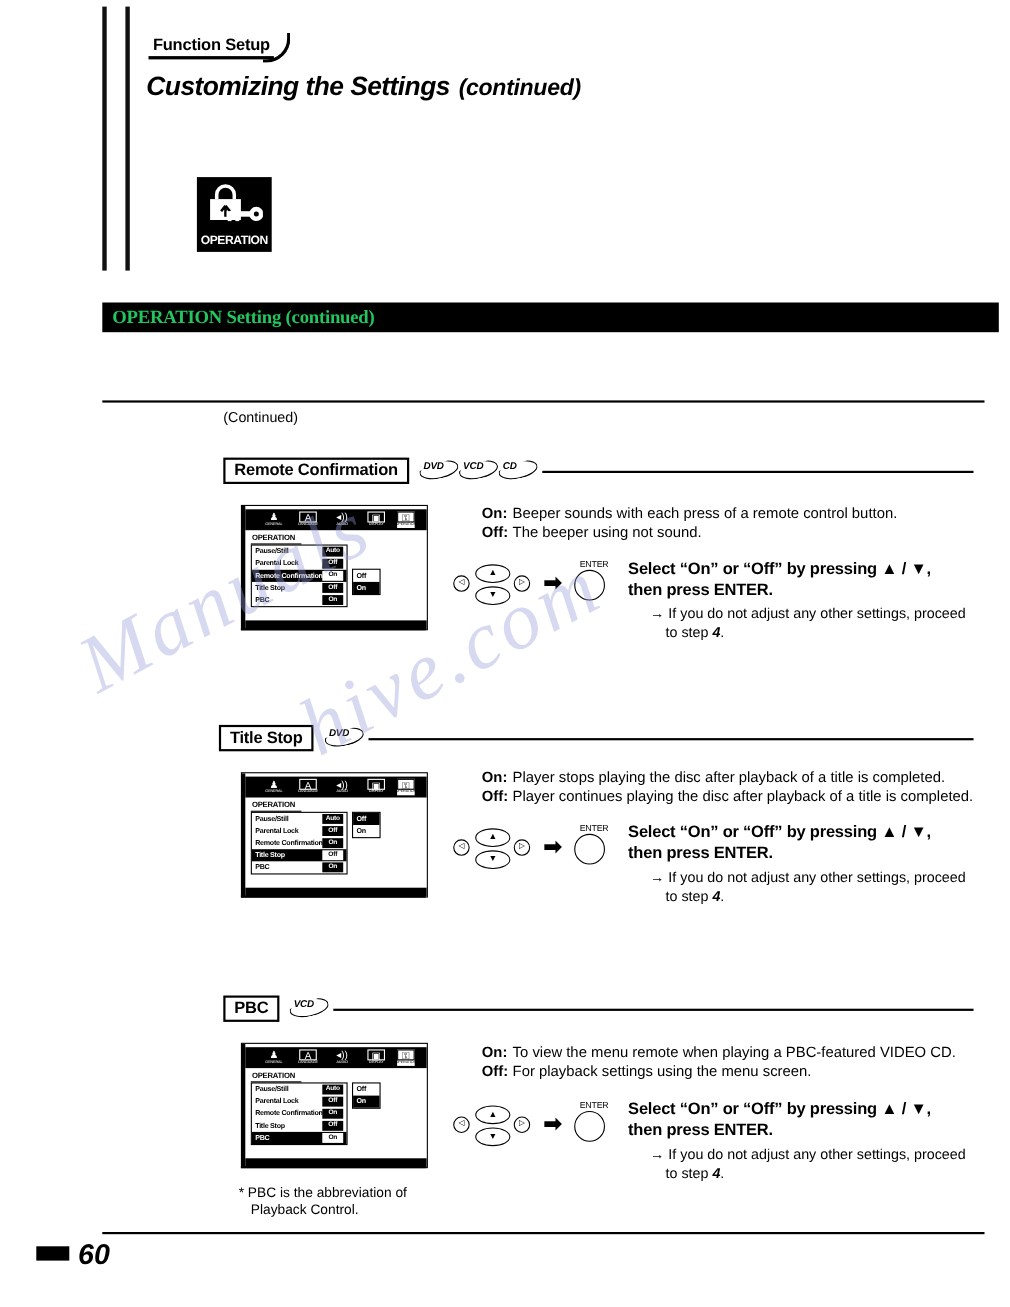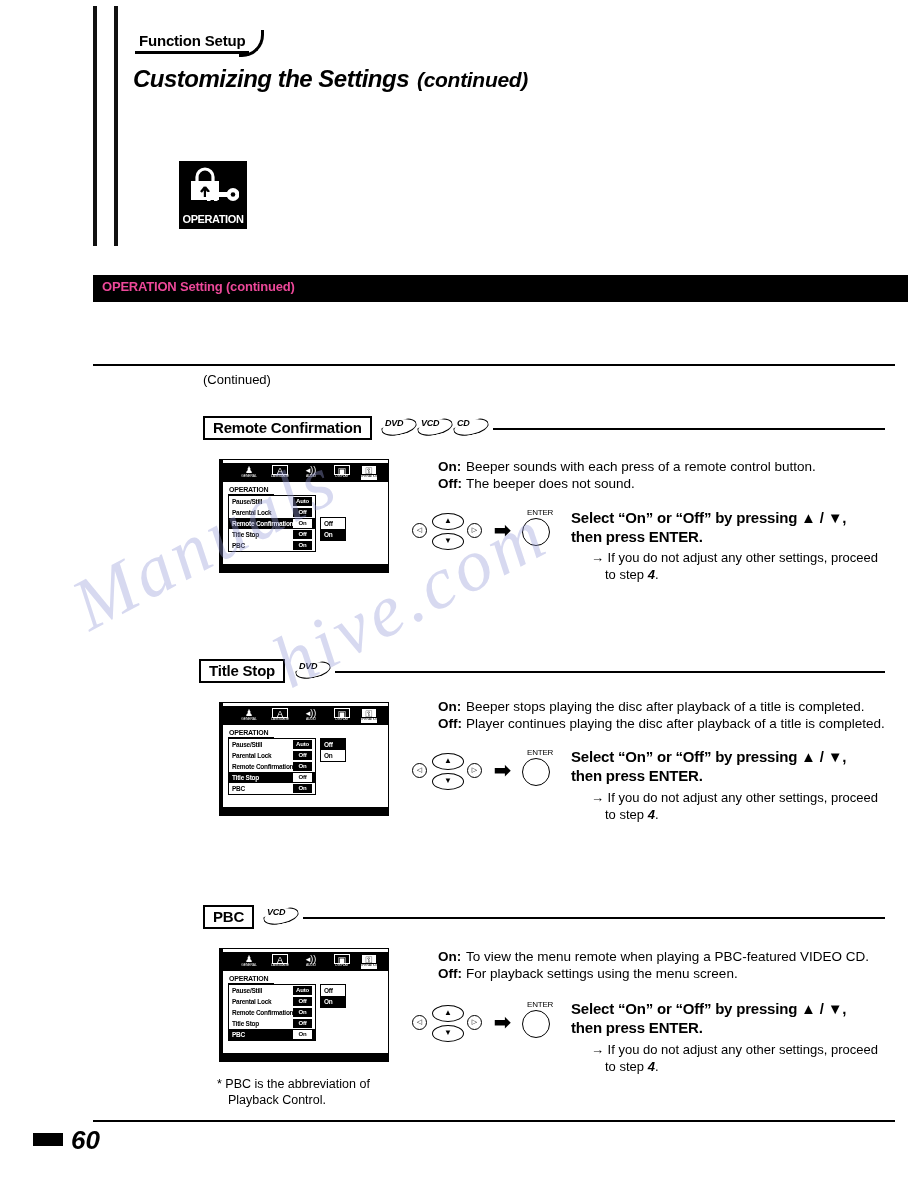--- a/index.html
+++ b/index.html
@@ -109,25 +109,26 @@
     left: 93px;
     top: 275px;
     width: 815px;
     height: 27px;
     background: #000;
   }
   #section-bar .bar-label {
     position: absolute;
     left: 9px;
     top: 4px;
-    color: #ec4899;
-    font-size: 13px;
+    color: #22c55e;
+    font-size: 17px;
     font-weight: bold;
     letter-spacing: -0.2px;
     white-space: nowrap;
+    font-family: Liberation Serif, serif;
   }
 
   
   .hrule {
     position: absolute;
     background: #000;
     height: 2px;
   }
   #rule-top { left: 93px; top: 364px; width: 802px; }
 
@@ -568,21 +569,21 @@
     <div class="popup-item sel">On</div>
   </div>
   <div class="osd-bottombar"></div>
 </div>
 <div class="osd-underline" style="left:219px; top:571px; width:168px;"></div>
 
 <div class="onoff-desc" style="left:438px; top:458px;">
   <span class="lbl">On:</span><span>Beeper sounds with each press of a remote control button.</span>
 </div>
 <div class="onoff-desc" style="left:438px; top:475px;">
-  <span class="lbl">Off:</span><span>The beeper does not sound.</span>
+  <span class="lbl">Off:</span><span>The beeper using not sound.</span>
 </div>
 
 <div class="keydiagram" style="left:412px; top:508px;">
   <div class="smallcirc" style="left:0px; top:15px;">◁</div>
   <div class="oval" style="left:20px; top:5px;">▲</div>
   <div class="oval" style="left:20px; top:25px;">▼</div>
   <div class="smallcirc" style="left:55px; top:15px;">▷</div>
   <div class="arrowright">➡</div>
   <div class="enterwrap">
     <div class="ent-label">ENTER</div>
@@ -658,21 +659,21 @@
   </div>
   <div class="osd-popup" style="top:35px;">
     <div class="popup-item sel">Off</div>
     <div class="popup-item">On</div>
   </div>
   <div class="osd-bottombar"></div>
 </div>
 <div class="osd-underline" style="left:219px; top:814px; width:168px;"></div>
 
 <div class="onoff-desc" style="left:438px; top:698px;">
-  <span class="lbl">On:</span><span>Beeper stops playing the disc after playback of a title is completed.</span>
+  <span class="lbl">On:</span><span>Player stops playing the disc after playback of a title is completed.</span>
 </div>
 <div class="onoff-desc" style="left:438px; top:715px;">
   <span class="lbl">Off:</span><span>Player continues playing the disc after playback of a title is completed.</span>
 </div>
 
 <div class="keydiagram" style="left:412px; top:748px;">
   <div class="smallcirc" style="left:0px; top:15px;">◁</div>
   <div class="oval" style="left:20px; top:5px;">▲</div>
   <div class="oval" style="left:20px; top:25px;">▼</div>
   <div class="smallcirc" style="left:55px; top:15px;">▷</div>

